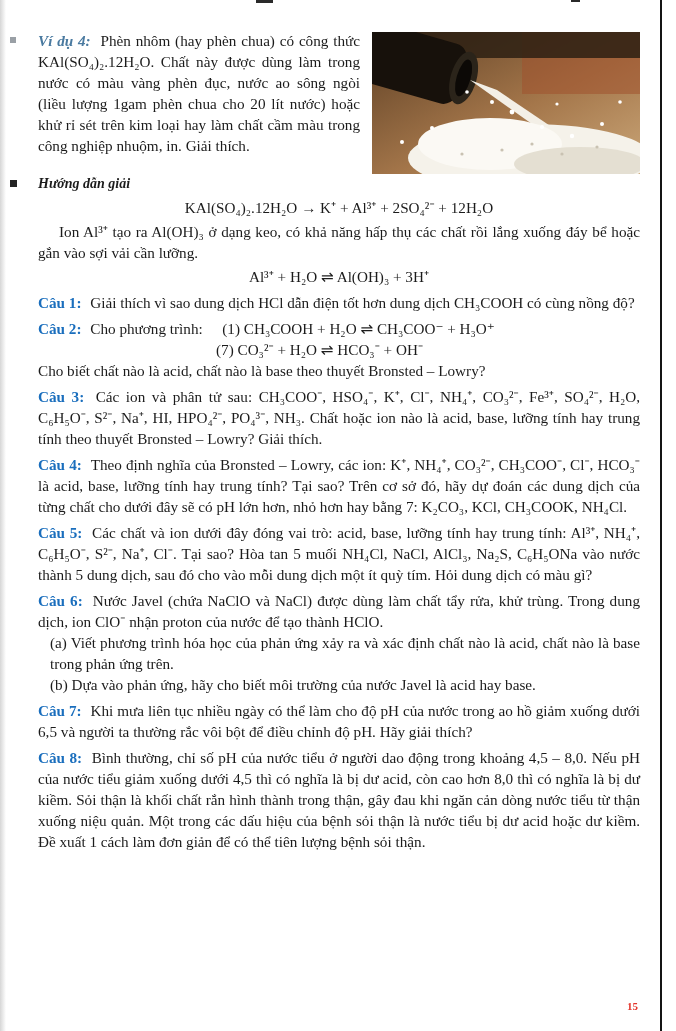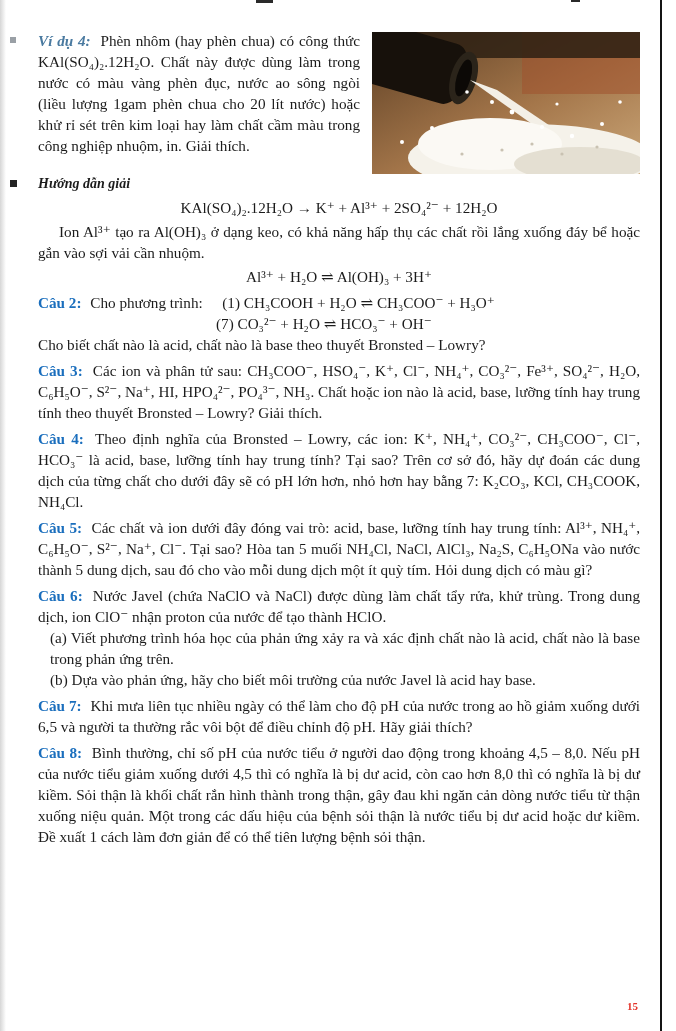--- a/index.html
+++ b/index.html
@@ -10,21 +10,21 @@
     font-size:15.2px;line-height:21px;color:#1b1b1b;
     position:relative;overflow:hidden;
   }
   .page{position:absolute;inset:0;}
   .edge-left{position:absolute;left:0;top:0;width:6px;height:100%;
     background:linear-gradient(to right,#d6d6d6,#ffffff);}
   .border-right{position:absolute;top:0;right:14px;width:2px;height:100%;background:#141414;}
   .mark{position:absolute;background:#2a2a2a;}
   .mark1{top:0;left:256px;width:17px;height:3px;}
   .mark2{top:0;left:571px;width:9px;height:2px;}
-  .content{padding:30px 36px 0 38px;}
+  .content{padding:30px 36px 0 38px;font-family:Liberation Serif, serif;}
   p{margin:0;text-align:justify;}
   .photo{float:right;width:268px;height:142px;margin:2px 0 6px 12px;display:block;}
   .rel{position:relative;}
   .sq{position:absolute;left:-28px;top:7px;width:7px;height:7px;}
   .sq-dark{background:#232323;}
   .sq-red{background:#e3352c;}
   .sq-gray{background:#9aa0a6;width:6px;height:6px;}
   .vidu{color:#4a7aa0;font-weight:bold;font-style:italic;margin-right:5px;}
   .sol-head{font-weight:bold;font-style:italic;font-size:14px;margin-top:17px;}
   .indent{text-indent:21px;margin-top:2px;}
@@ -97,25 +97,29 @@
     </p>
 
     <p class="rel sol-head">
       <span class="sq sq-dark"></span>
       <span>Hướng dẫn giải</span>
     </p>
 
 
     <p class="eq">KAl(SO₄)₂.12H₂O → K⁺ + Al³⁺ + 2SO₄²⁻ + 12H₂O</p>
 
-    <p class="indent">Ion Al³⁺ tạo ra Al(OH)₃ ở dạng keo, có khả năng hấp thụ các chất rồi lắng xuống đáy bể hoặc gắn vào sợi vải cần nhuộm.</p>
+    <p class="indent">Ion Al³⁺ tạo ra Al(OH)₃ ở dạng keo, có khả năng hấp thụ các chất rồi lắng xuống đáy bể hoặc gắn vào sợi vải cần lưỡng.</p>
 
     <p class="eq">Al³⁺ + H₂O ⇌ Al(OH)₃ + 3H⁺</p>
 
 
+    <p class="q">
+      <span class="q-label">Câu 1:</span>
+      <span>Giải thích vì sao dung dịch HCl dẫn điện tốt hơn dung dịch CH₃COOH có cùng nồng độ?</span>
+    </p>
 
     <p class="q">
       <span class="q-label">Câu 2:</span>
       <span>Cho phương trình:</span>
       <span class="gap"></span>
       <span>(1) CH₃COOH + H₂O ⇌ CH₃COO⁻ + H₃O⁺</span>
     </p>
     <p class="q2-line2">(7) CO₃²⁻ + H₂O ⇌ HCO₃⁻ + OH⁻</p>
     <p>Cho biết chất nào là acid, chất nào là base theo thuyết Bronsted – Lowry?</p>
 

